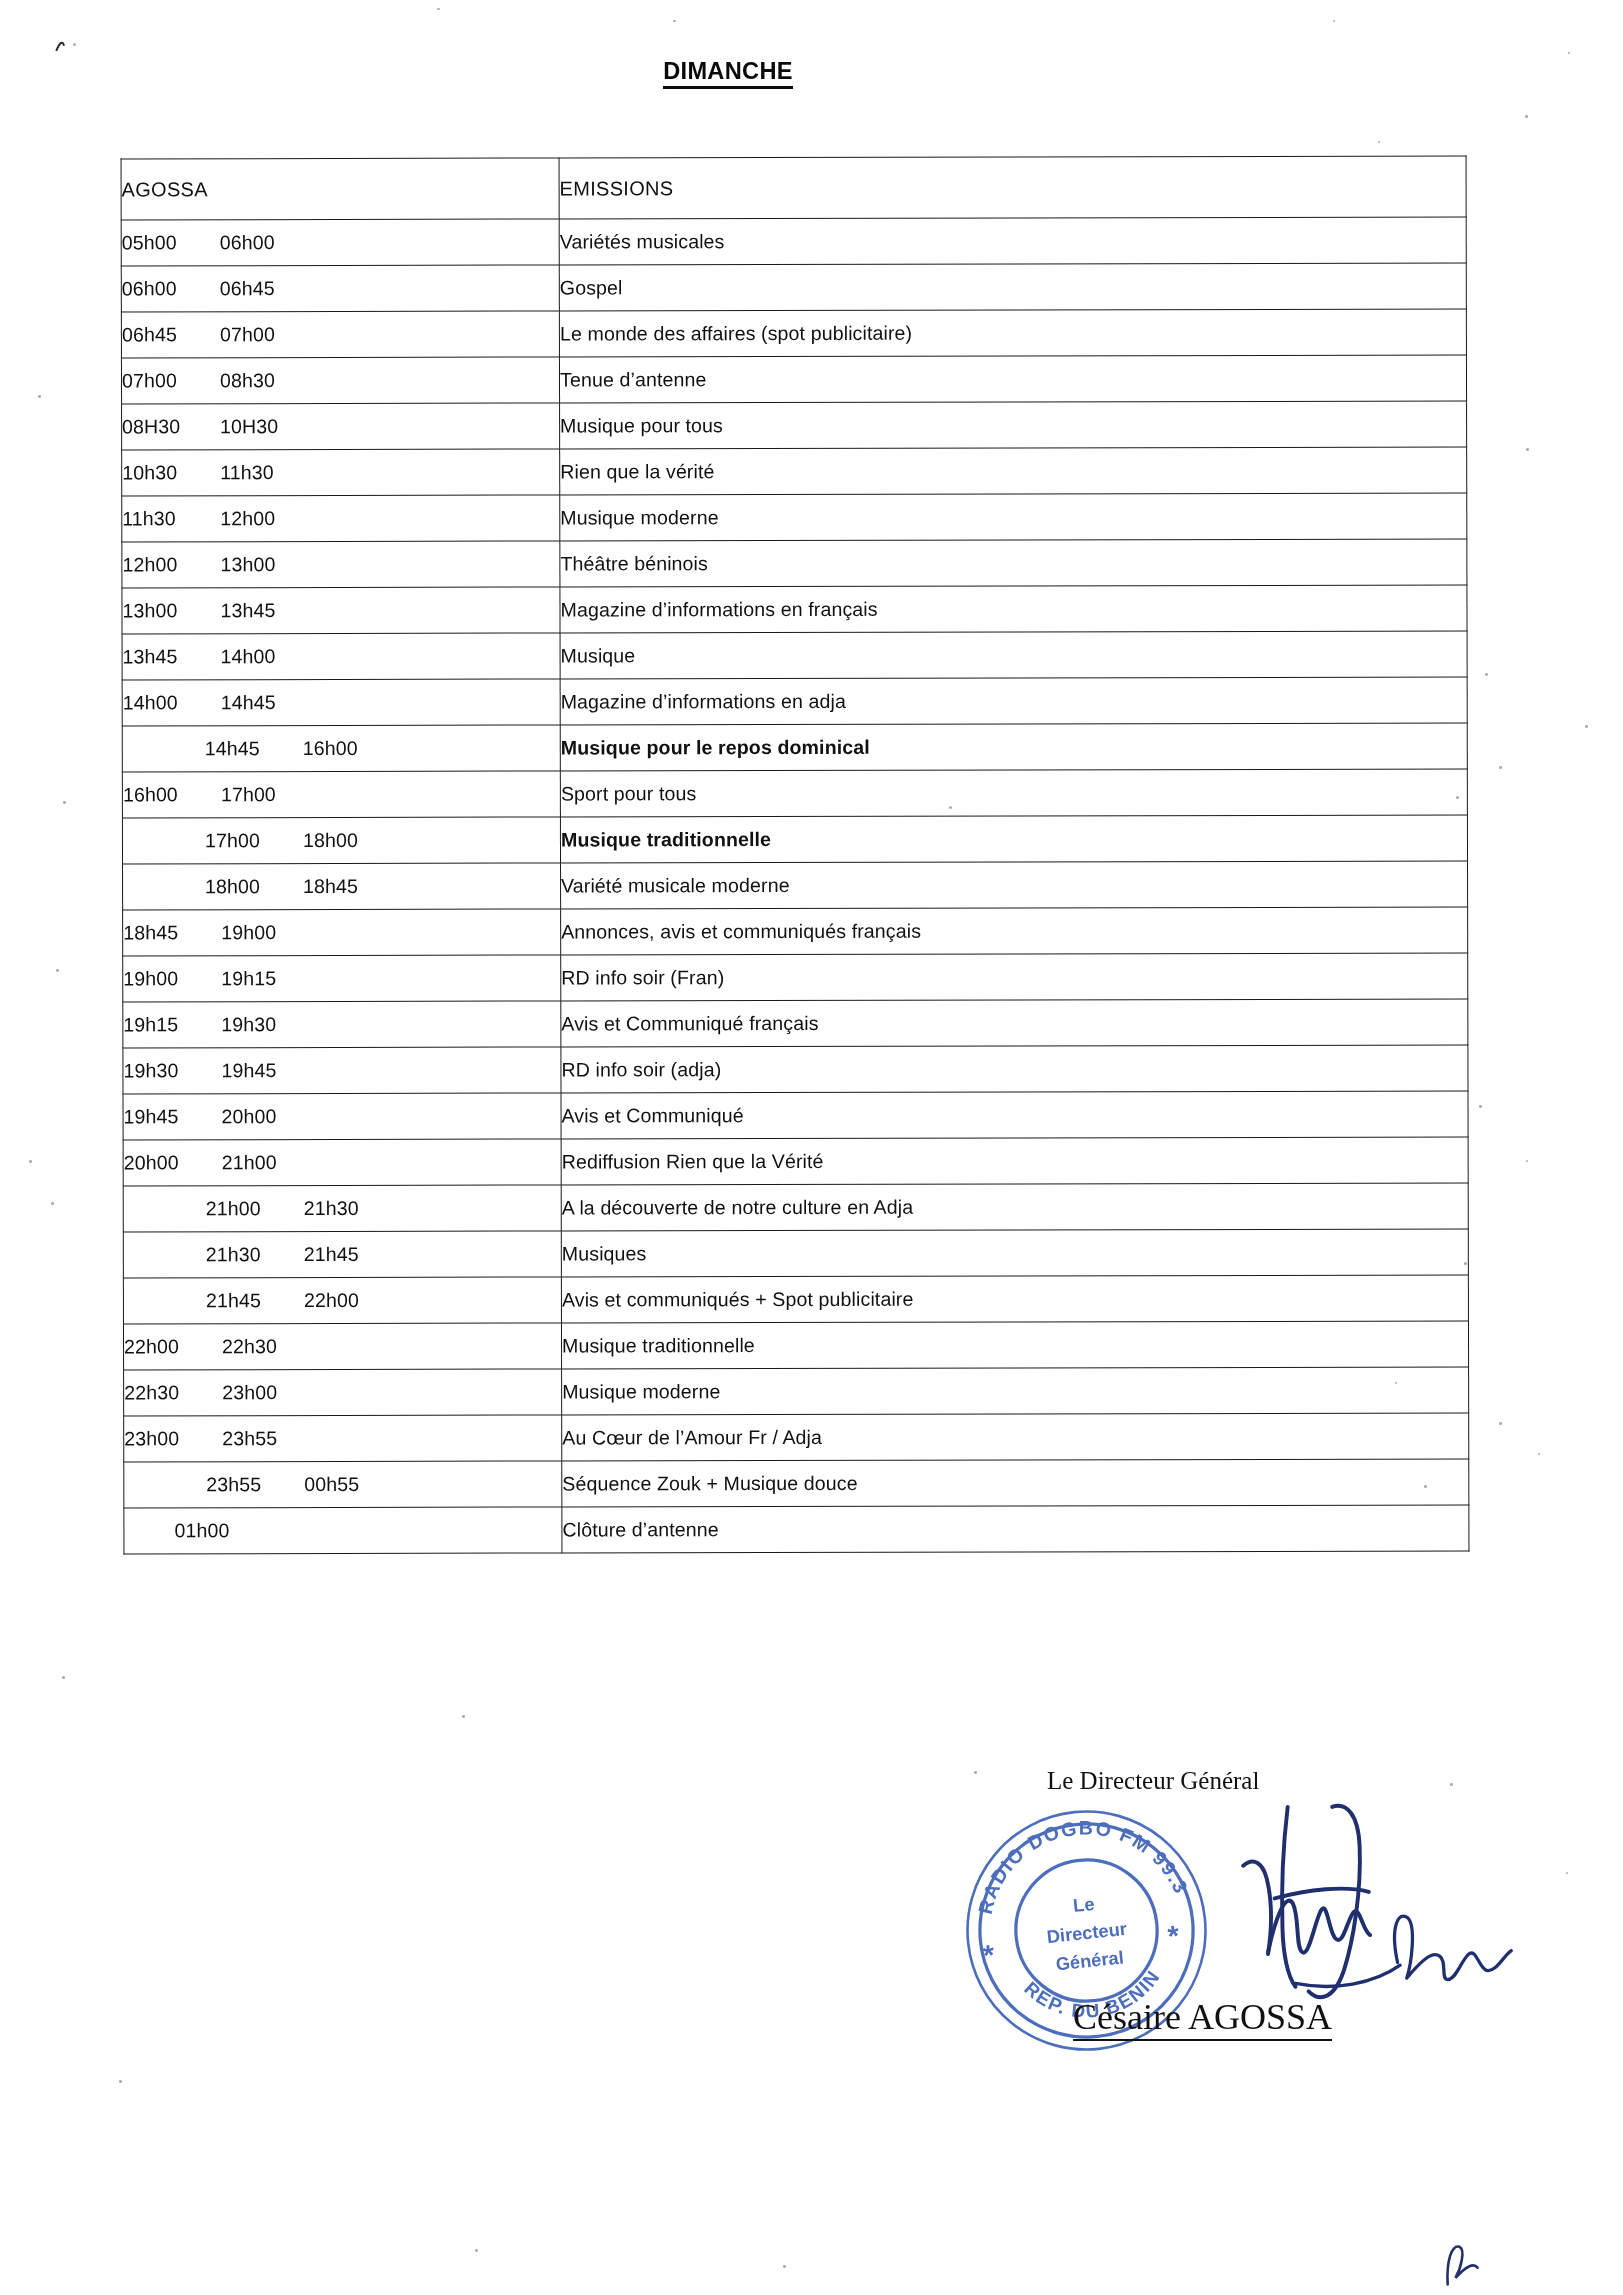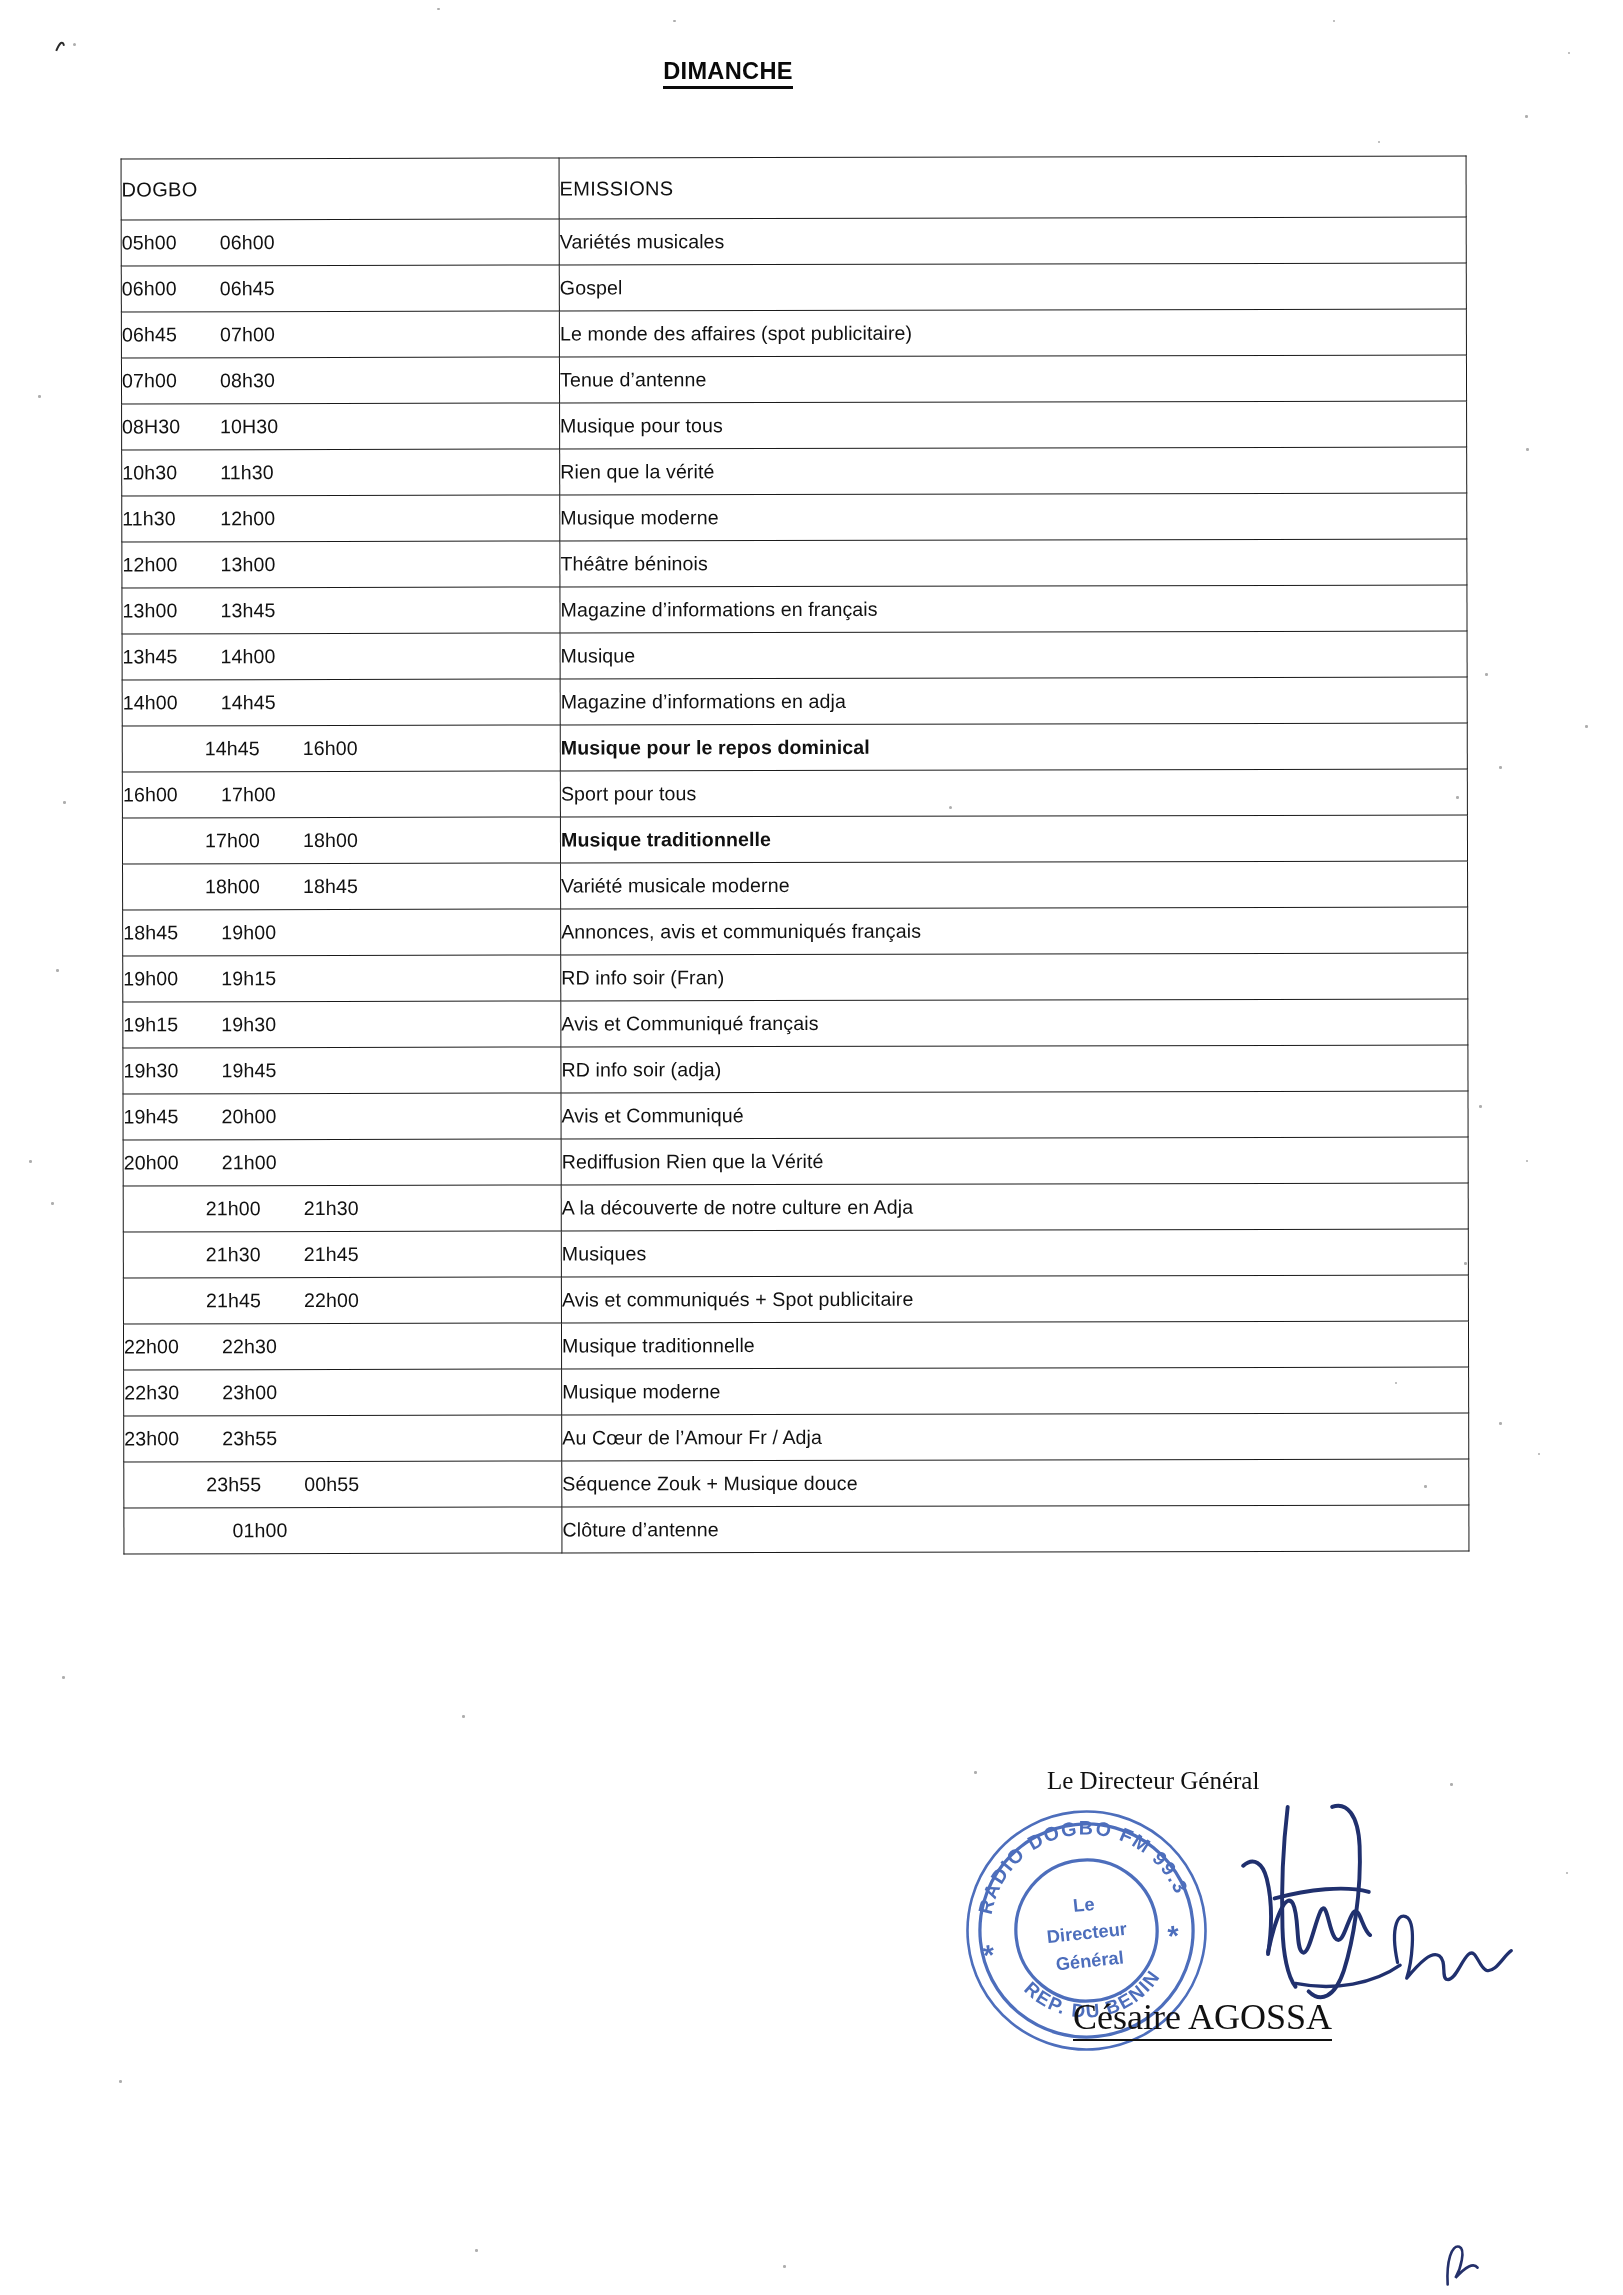--- a/index.html
+++ b/index.html
@@ -84,21 +84,21 @@
   td.hours {
     font-size: 19.6px;
     letter-spacing: 0.1px;
     white-space: pre;
     padding-left: 13px;
   }
   td.hours.indent {
     padding-left: 82px;
   }
   td.hours.indent-lg {
-    padding-left: 108px;
+    padding-left: 50px;
   }
   td.emission {
     font-size: 19.6px;
     padding-left: 15.7px;
     letter-spacing: 0.1px;
   }
   td.emission.bold {
     font-weight: bold;
   }
 
@@ -173,21 +173,21 @@
 </div>
 
 <div class="schedule-wrap">
   <table class="schedule">
     <colgroup>
       <col class="c-hours">
       <col class="c-emis">
     </colgroup>
     <thead>
       <tr>
-        <th class="hdr">DOGBO</th>
+        <th class="hdr">AGOSSA</th>
         <th class="hdr">EMISSIONS</th>
       </tr>
     </thead>
     <tbody id="schedule-body">
         <tr>
           <td class="hours"><span class="t-start">05h00</span><span class="t-end">06h00</span></td>
           <td class="emission">Variétés musicales</td>
         </tr>
         <tr>
           <td class="hours"><span class="t-start">06h00</span><span class="t-end">06h45</span></td>

